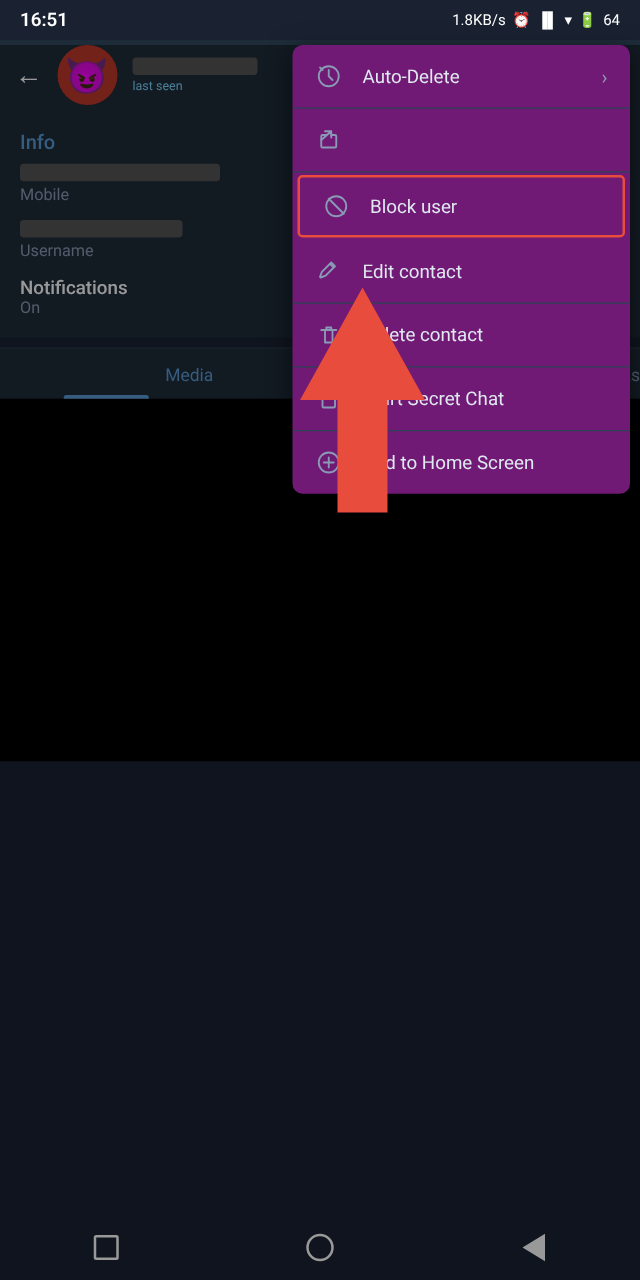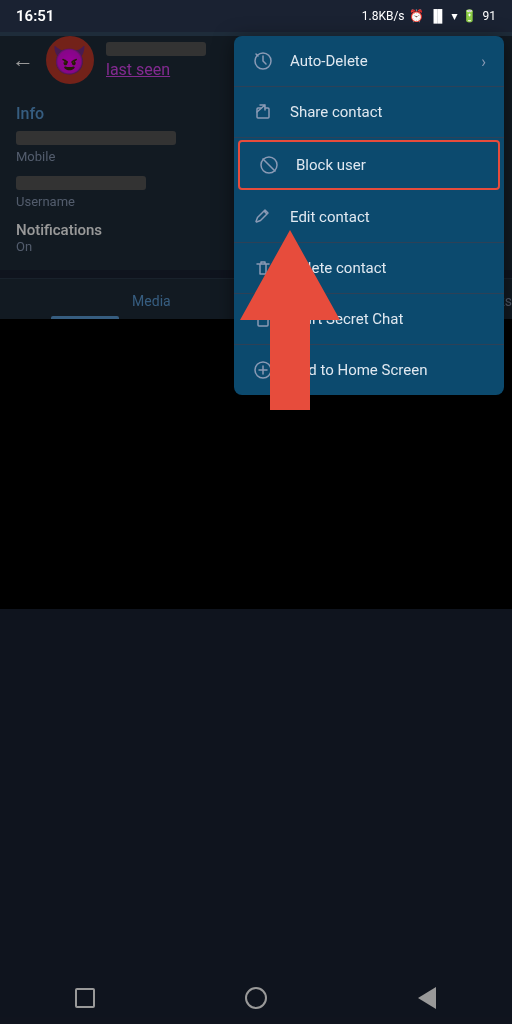--- a/index.html
+++ b/index.html
@@ -69,23 +69,22 @@
       flex-direction: column;
     }
     .username-blurred {
       width: 100px;
       height: 14px;
       background: #555;
       border-radius: 3px;
       margin-bottom: 4px;
     }
     .last-seen {
-      font-size: 16px;
-      color: #d946ef;
-      text-decoration: underline;
+      font-size: 10px;
+      color: #7dd3fc;
     }
 
     
     .profile-content {
       background: #1e2c3a;
       padding: 16px;
     }
 
     .info-label {
       font-size: 16px;
@@ -200,21 +199,21 @@
       border-bottom: 11px solid transparent;
       border-right: 18px solid #fff;
     }
 
     
     .dropdown-overlay {
       position: absolute;
       top: 36px;
       right: 8px;
       width: 270px;
-      background: #0c4a6e;
+      background: #701a75;
       border-radius: 8px;
       overflow: hidden;
       box-shadow: 0 4px 20px rgba(0,0,0,0.5);
       z-index: 100;
     }
     .menu-item {
       display: flex;
       align-items: center;
       padding: 14px 18px;
       gap: 16px;
@@ -273,21 +272,21 @@
 <body>
 
 <div class="status-bar">
   <span class="status-time">16:51</span>
   <div class="status-icons">
     <span>1.8KB/s</span>
     <span>⏰</span>
     <span>▐▌</span>
     <span>▾</span>
     <span>🔋</span>
-    <span>91</span>
+    <span>64</span>
   </div>
 </div>
 
 <div class="header-bar">
   <span class="back-btn">←</span>
   <div class="avatar">
     <span class="avatar-emoji">😈</span>
   </div>
   <div class="user-info">
     <div class="username-blurred"></div>
@@ -349,21 +348,20 @@
     <span class="menu-arrow">›</span>
   </div>
 
   <div class="menu-item">
     <span class="menu-icon">
       <svg width="20" height="20" viewBox="0 0 20 20" fill="none">
         <path d="M4 10 L12 3 M12 3 L12 8 M12 3 L7 3" stroke="#8a9ab5" stroke-width="1.5" stroke-linecap="round" stroke-linejoin="round"></path>
         <path d="M8 6H5a1 1 0 00-1 1v8a1 1 0 001 1h10a1 1 0 001-1v-8a1 1 0 00-1-1h-3" stroke="#8a9ab5" stroke-width="1.5" stroke-linecap="round"></path>
       </svg>
     </span>
-    <span class="menu-text">Share contact</span>
   </div>
 
   <div class="menu-item highlighted" style="border:2px solid #e74c3c; border-radius:4px; margin:2px 4px; padding:12px 18px;justify-content:space-between;">
     <span class="menu-icon">
       <svg width="20" height="20" viewBox="0 0 20 20" fill="none">
         <circle cx="10" cy="10" r="8" stroke="#8a9ab5" stroke-width="1.5"></circle>
         <path d="M4 4 L16 16" stroke="#8a9ab5" stroke-width="1.5" stroke-linecap="round"></path>
       </svg>
     </span>
     <span class="menu-text">Block user</span>

